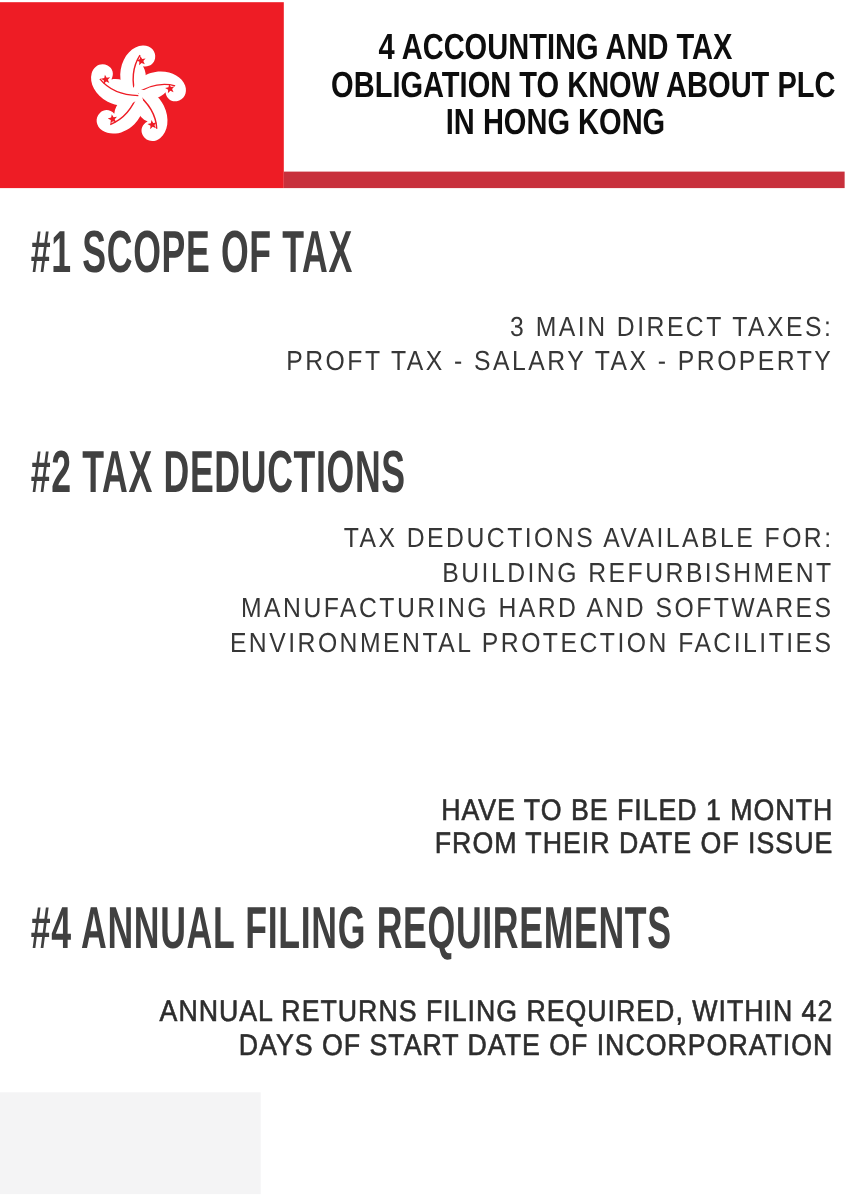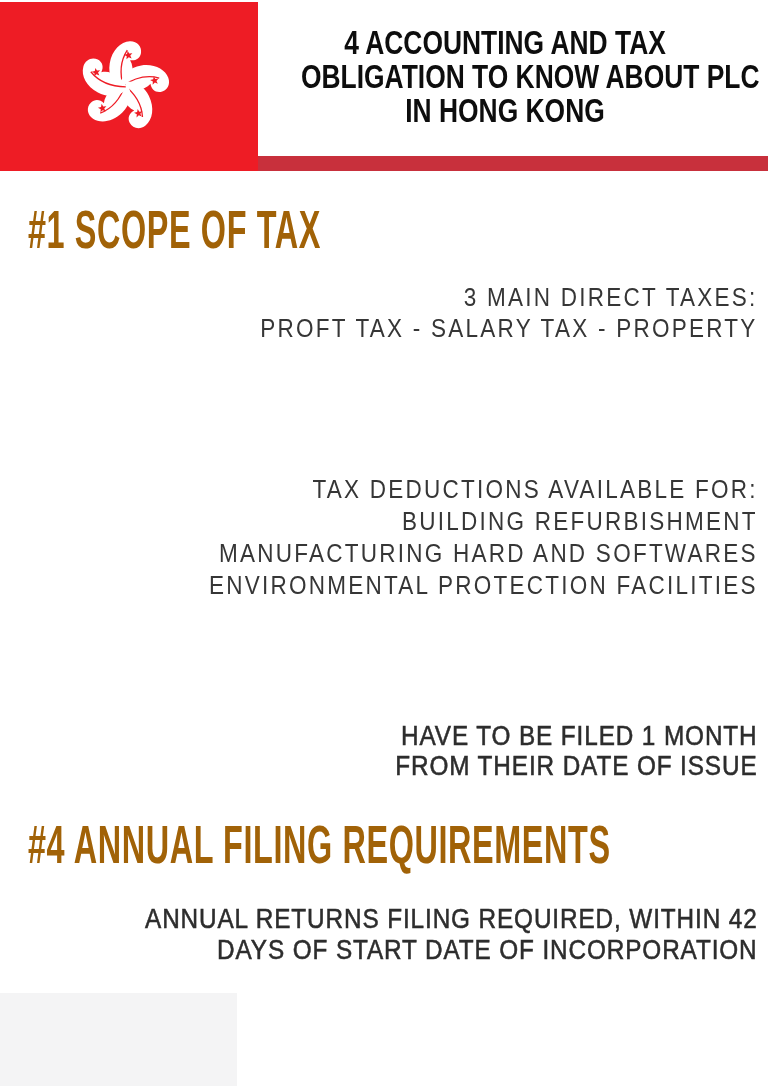--- a/index.html
+++ b/index.html
@@ -22,21 +22,21 @@
   #title {
     position:absolute; left:250px; top:26px; width:510px;
     text-align:center; color:#0D0D0D;
     font-size:33px; line-height:34px; font-weight:bold;
     transform:scaleX(0.80); transform-origin:50% 50%;
     white-space:nowrap;
   }
   
   .sec-heading {
     position:absolute; left:28px;
-    color:#a16207; font-weight:bold; font-size:54px; line-height:1;
+    color:#404040; font-weight:bold; font-size:54px; line-height:1;
     white-space:nowrap;
   }
   .sec-heading .condense {
     display:inline-block; transform:scaleX(0.60); transform-origin:0 50%;
     letter-spacing:1px;
   }
   
   .sec-body {
     position:absolute; right:30px; text-align:right; white-space:nowrap;
     color:#363636;
@@ -105,20 +105,23 @@
   </div>
 
   <div class="sec-heading" style="top:202px">
     <span class="condense">#1 SCOPE OF TAX</span>
   </div>
   <div id="body-1" class="sec-body body-light" style="top:282px">
     <div>3 MAIN DIRECT TAXES:</div>
     <div>PROFT TAX - SALARY TAX - PROPERTY</div>
   </div>
 
+  <div class="sec-heading" style="top:402px">
+    <span class="condense">#2 TAX DEDUCTIONS</span>
+  </div>
   <div id="body-2" class="sec-body body-light" style="top:473px">
     <div>TAX DEDUCTIONS AVAILABLE FOR:</div>
     <div>BUILDING REFURBISHMENT</div>
     <div>MANUFACTURING HARD AND SOFTWARES</div>
     <div>ENVIRONMENTAL PROTECTION FACILITIES</div>
   </div>
 
   <div id="body-3" class="sec-body body-semi" style="top:721px">
     <div>HAVE TO BE FILED 1 MONTH</div>
     <div>FROM THEIR DATE OF ISSUE</div>

